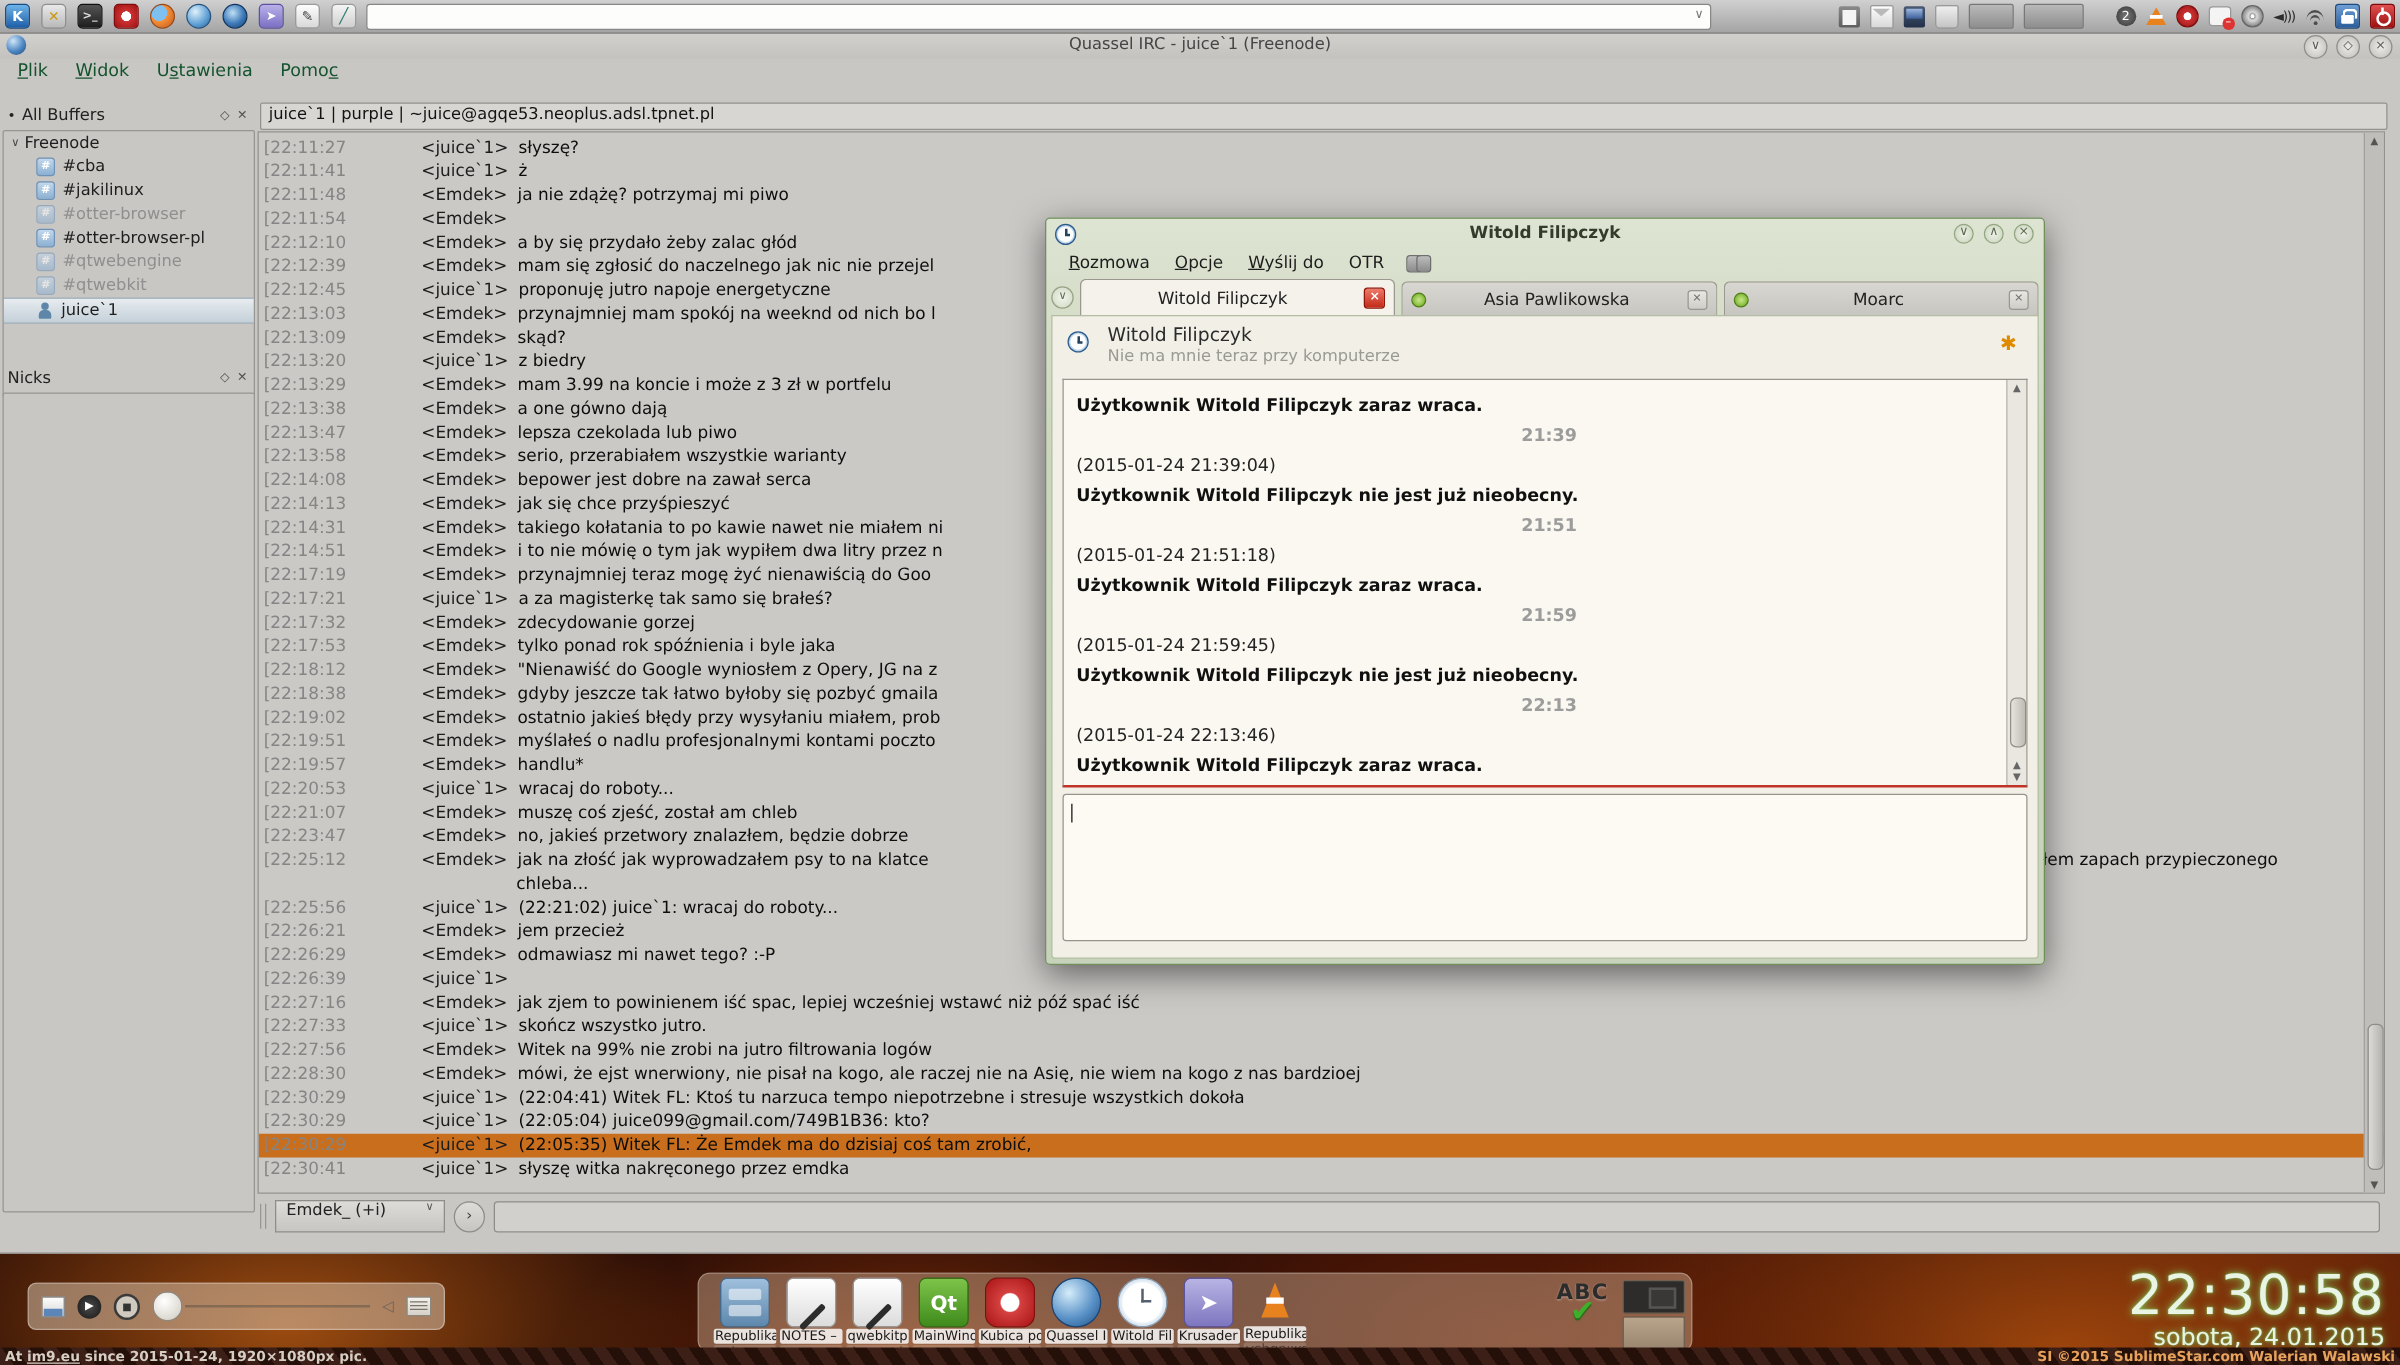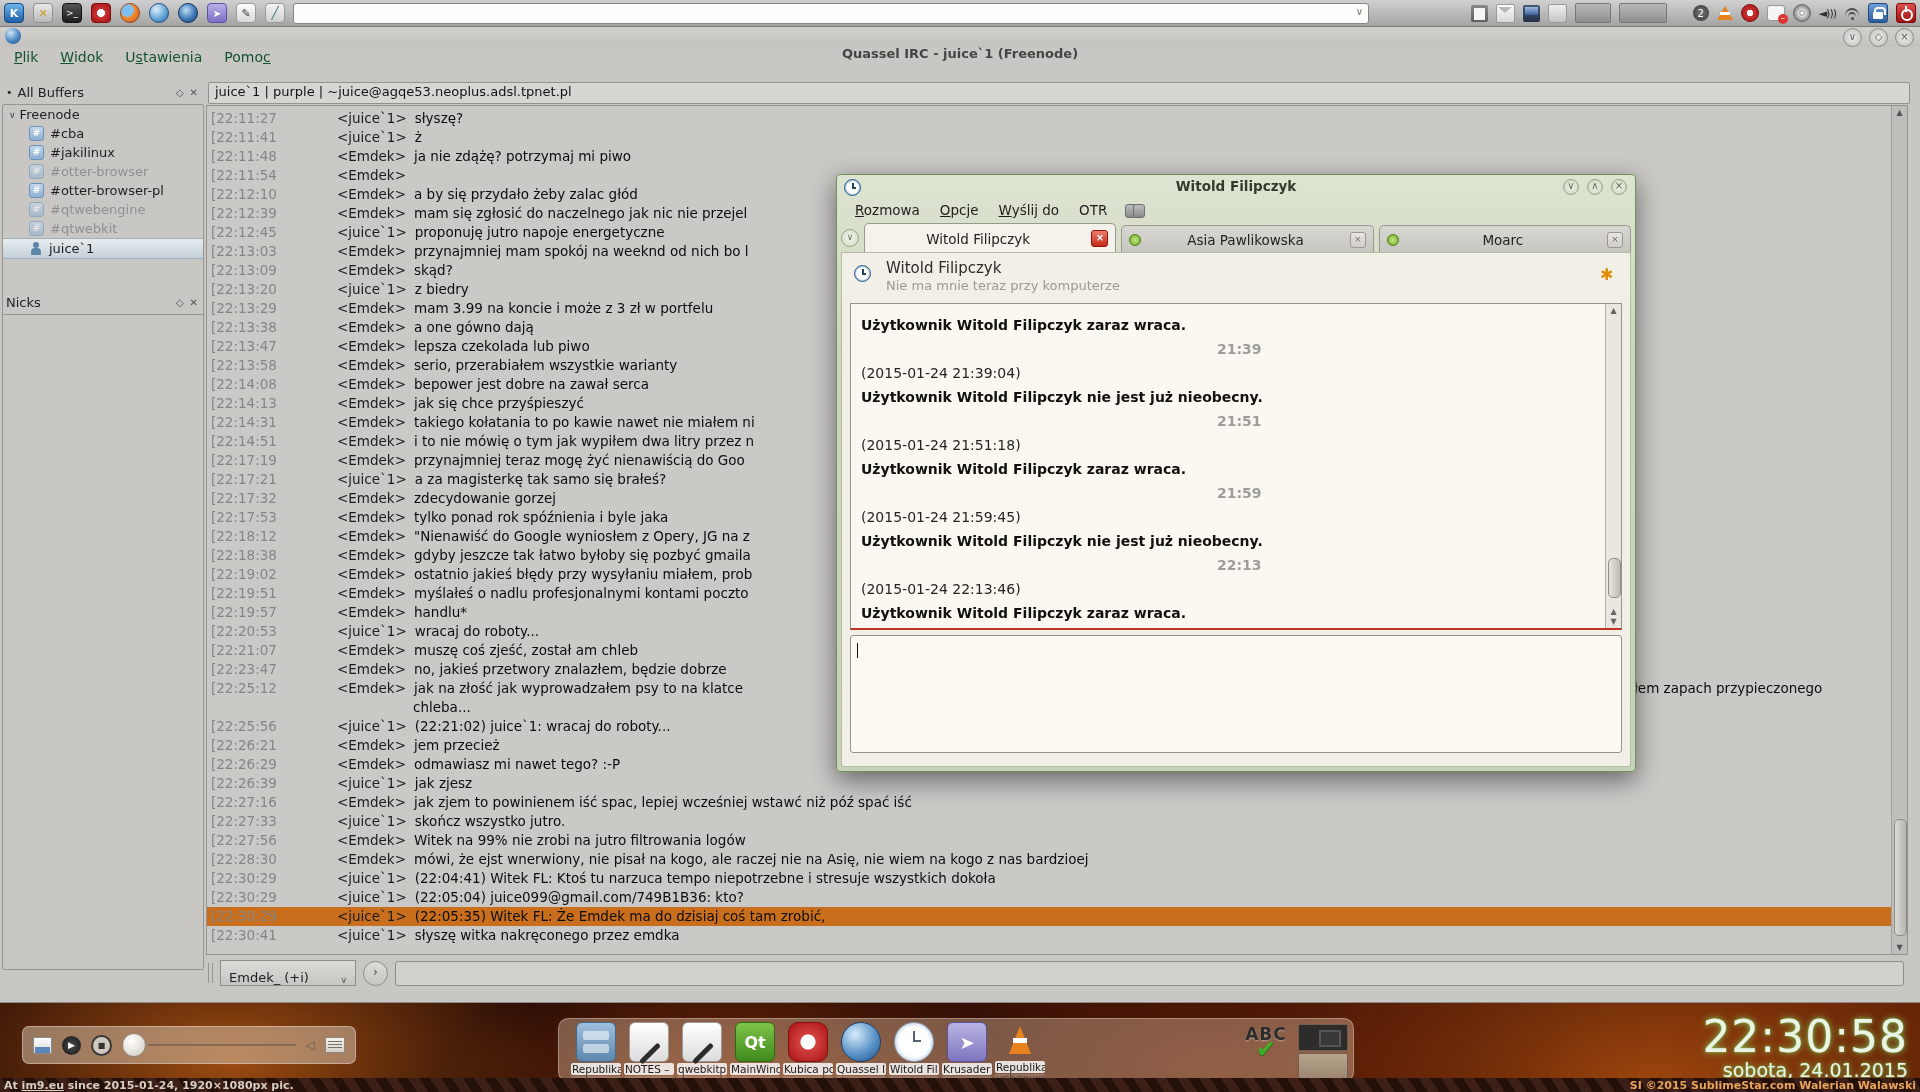--- a/index.html
+++ b/index.html
@@ -67,21 +67,21 @@
   .i-power{width:18px;height:18px;border-radius:3px;background:linear-gradient(#e05050,#9c1010);position:relative;border:1px solid #7c0c0c}
   .i-power:before{content:"";position:absolute;left:4px;top:5px;width:8px;height:8px;border:2px solid #fff;border-radius:50%}
   .i-power:after{content:"";position:absolute;left:8px;top:2px;width:2px;height:6px;background:#fff}
 
   
   .q-window{position:absolute;left:0;top:26px;width:1920px;height:976px;background:#c9c7c4;z-index:10;
             border-bottom:1px solid #8d8b88}
   .q-titlebar{position:absolute;left:0;top:0;width:100%;height:21px;background:linear-gradient(#d3d1ce,#c4c2bf)}
   .q-app-icon{position:absolute;left:5px;top:2px;width:16px;height:16px;border-radius:50%;
               background:radial-gradient(circle at 35% 30%,#cfe6f7,#4c86c2 55%,#1c4878)}
-  .q-title{position:absolute;left:0;right:0;top:20px;text-align:center;font-size:13px;font-weight:bold;color:#454545}
+  .q-title{position:absolute;left:0;right:0;top:2px;text-align:center;font-size:13px;font-weight:normal;color:#454545}
   .q-controls{position:absolute;right:6px;top:2px;display:flex;gap:7px}
   .wbtn{width:17px;height:17px;border-radius:50%;background:radial-gradient(#efede9,#beBCb8);
         background:radial-gradient(#efede9,#bebcb8);border:1px solid #8f8d89;color:#5a5a5a;
         font-size:10px;line-height:15px;text-align:center}
   .q-menubar{position:absolute;left:6px;top:23px;height:20px;display:flex;gap:6px;font-size:14px;color:#14532d}
   .menu-item{padding:0 8px}
   
   .side-header{position:absolute;left:6px;width:192px;height:16px;font-size:13px;color:#222;display:flex;align-items:center}
   .side-header .hd-btns{margin-left:auto;display:flex;gap:6px;color:#555;font-size:10px}
   .bullet{margin-right:5px;font-size:11px}
@@ -115,21 +115,21 @@
   .c-msg{flex:1;padding-left:8px;color:#0d0d0d;position:relative;overflow:hidden}
   .crow.hl{background:#c86e1d}
   .right-frag{position:absolute;left:1228px;top:0}
   .q-scroll{position:absolute;right:0;top:0;width:15px;height:100%;background:#c0beba;border-left:1px solid #a3a19d}
   .q-scroll .arr{position:absolute;left:0;width:15px;font-size:8px;color:#555;text-align:center}
   .q-thumb{position:absolute;left:2px;width:11px;height:115px;bottom:18px;border-radius:5px;
            background:linear-gradient(90deg,#dddbd7,#b5b3af);border:1px solid #8e8c88}
   .q-inputbar{position:absolute;left:208px;top:931px;width:1698px;height:32px;display:flex;align-items:center;gap:7px}
   .grip{width:3px;height:20px;border-left:1px solid #98968f;border-right:1px solid #98968f}
   .nick-combo{height:24px;min-width:118px;background:linear-gradient(#dedcd9,#c7c5c2);border:1px solid #8f8d89;
-              border-radius:0;font-size:13px;color:#222;display:flex;align-items:flex-end;padding:0 8px;gap:10px}
+              border-radius:0;font-size:13px;color:#222;display:flex;align-items:flex-start;padding:0 8px;gap:10px}
   .nick-combo .chev{margin-left:auto;font-size:9px;color:#555}
   .send-btn{width:23px;height:23px;border-radius:50%;background:linear-gradient(#dedcd9,#c7c5c2);
             border:1px solid #8f8d89;color:#444;font-size:12px;line-height:21px;text-align:center}
   .q-input{flex:1;height:23px;background:#d2d0cd;border:1px solid #8f8d89;border-radius:3px;margin-right:2px}
 
   
   .k-window{position:absolute;left:836px;top:174px;width:798px;height:596px;z-index:30;
             background:linear-gradient(#dde4d2,#ccd6bf 30%,#c7d2ba);border:1px solid #6f9159;
             border-radius:4px;box-shadow:0 8px 26px rgba(0,0,0,.5)}
   .k-titlebar{position:absolute;left:0;top:0;width:100%;height:22px}
@@ -528,21 +528,20 @@
           <span class="c-msg">jem przecież</span>
         </div>
         <div class="crow">
           <span class="c-ts">[22:26:29</span>
           <span class="c-nick">&lt;Emdek&gt;</span>
           <span class="c-msg">odmawiasz mi nawet tego? :-P</span>
         </div>
         <div class="crow">
           <span class="c-ts">[22:26:39</span>
           <span class="c-nick">&lt;juice`1&gt;</span>
-          <span class="c-msg">jak zjesz</span>
         </div>
         <div class="crow">
           <span class="c-ts">[22:27:16</span>
           <span class="c-nick">&lt;Emdek&gt;</span>
           <span class="c-msg">jak zjem to powinienem iść spac, lepiej wcześniej wstawć niż póź spać iść</span>
         </div>
         <div class="crow">
           <span class="c-ts">[22:27:33</span>
           <span class="c-nick">&lt;juice`1&gt;</span>
           <span class="c-msg">skończ wszystko jutro.</span>

